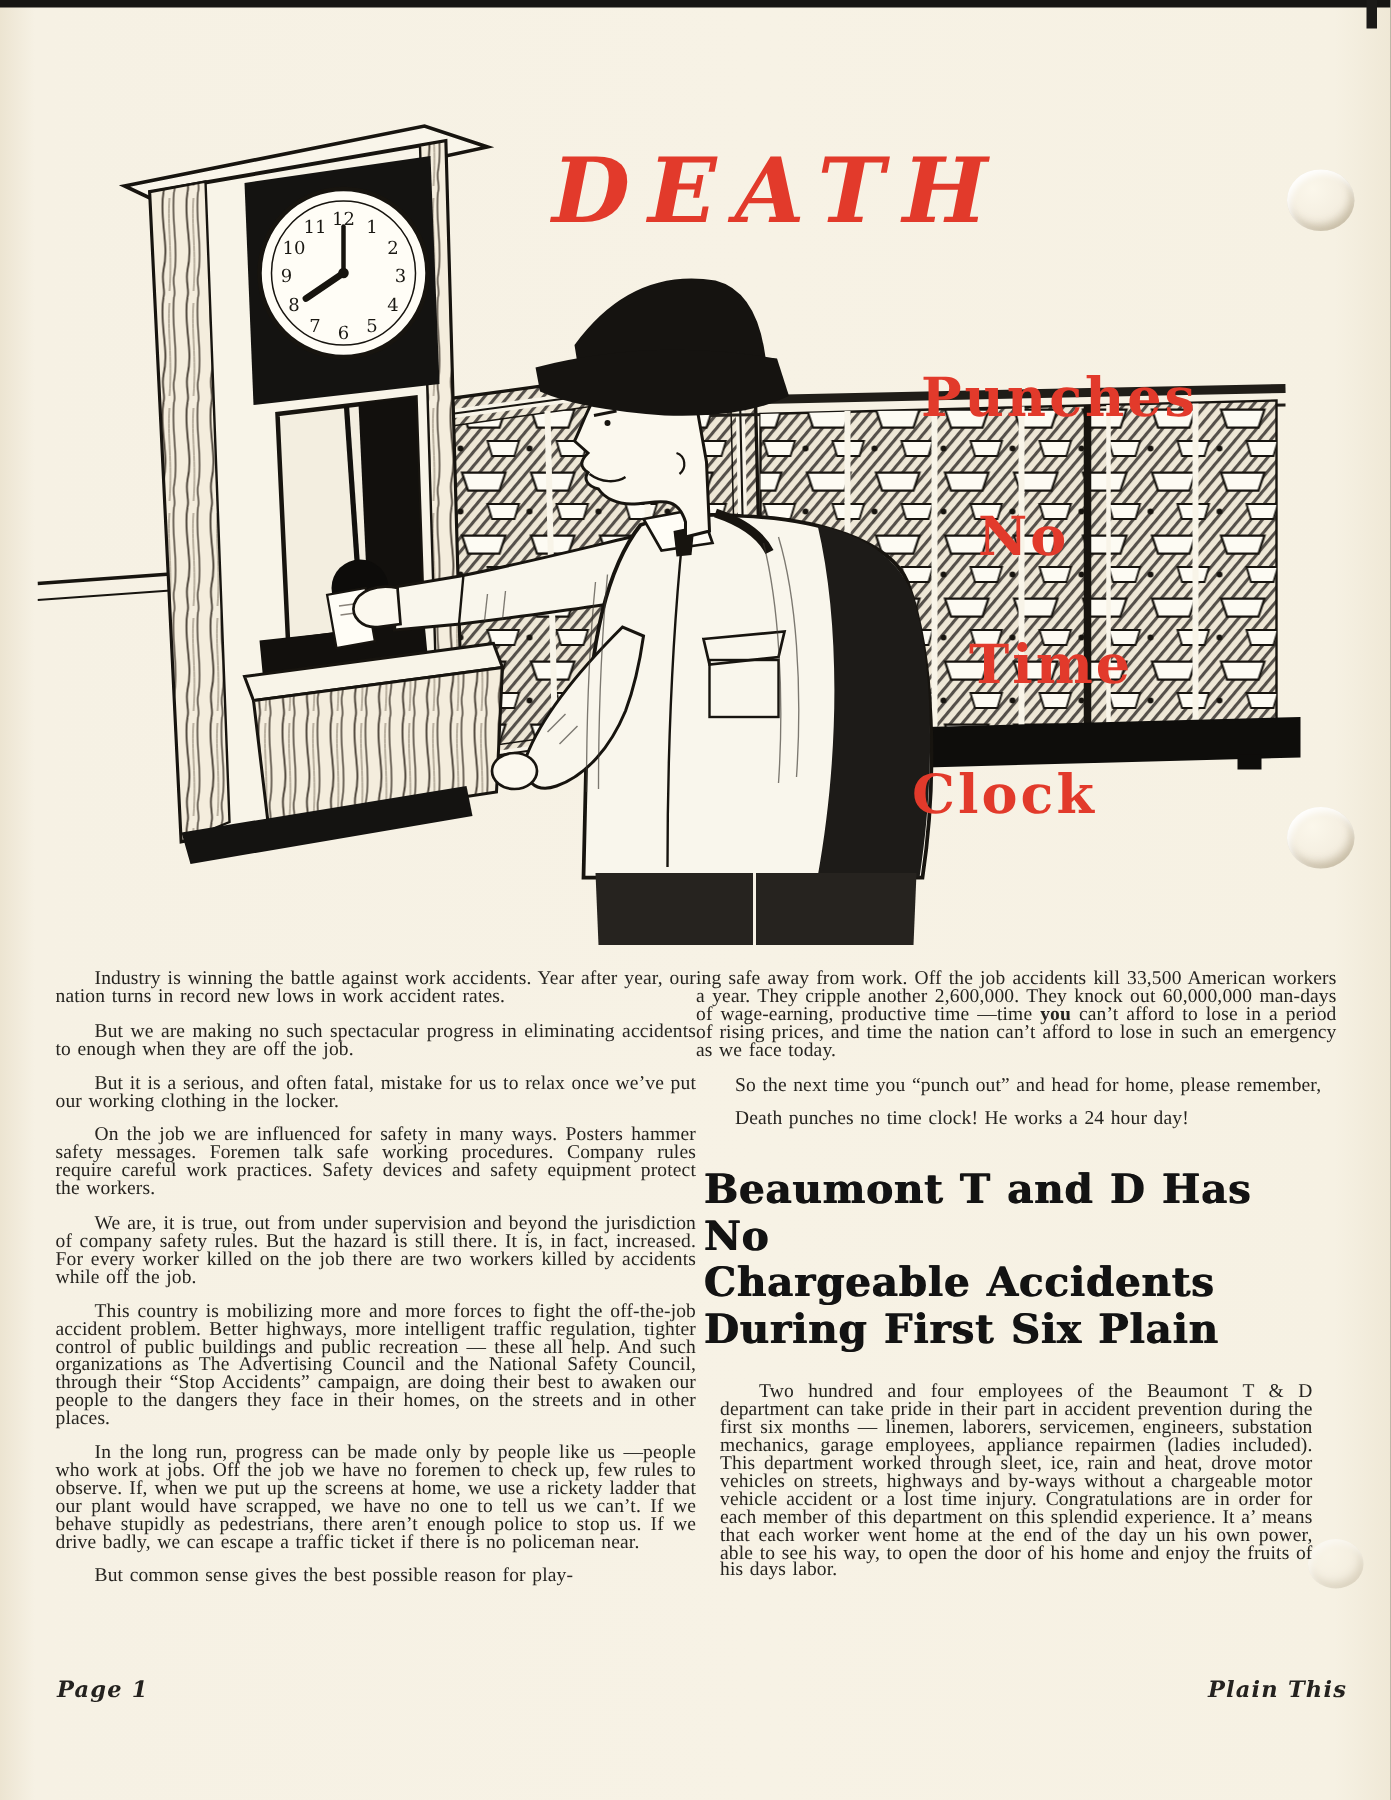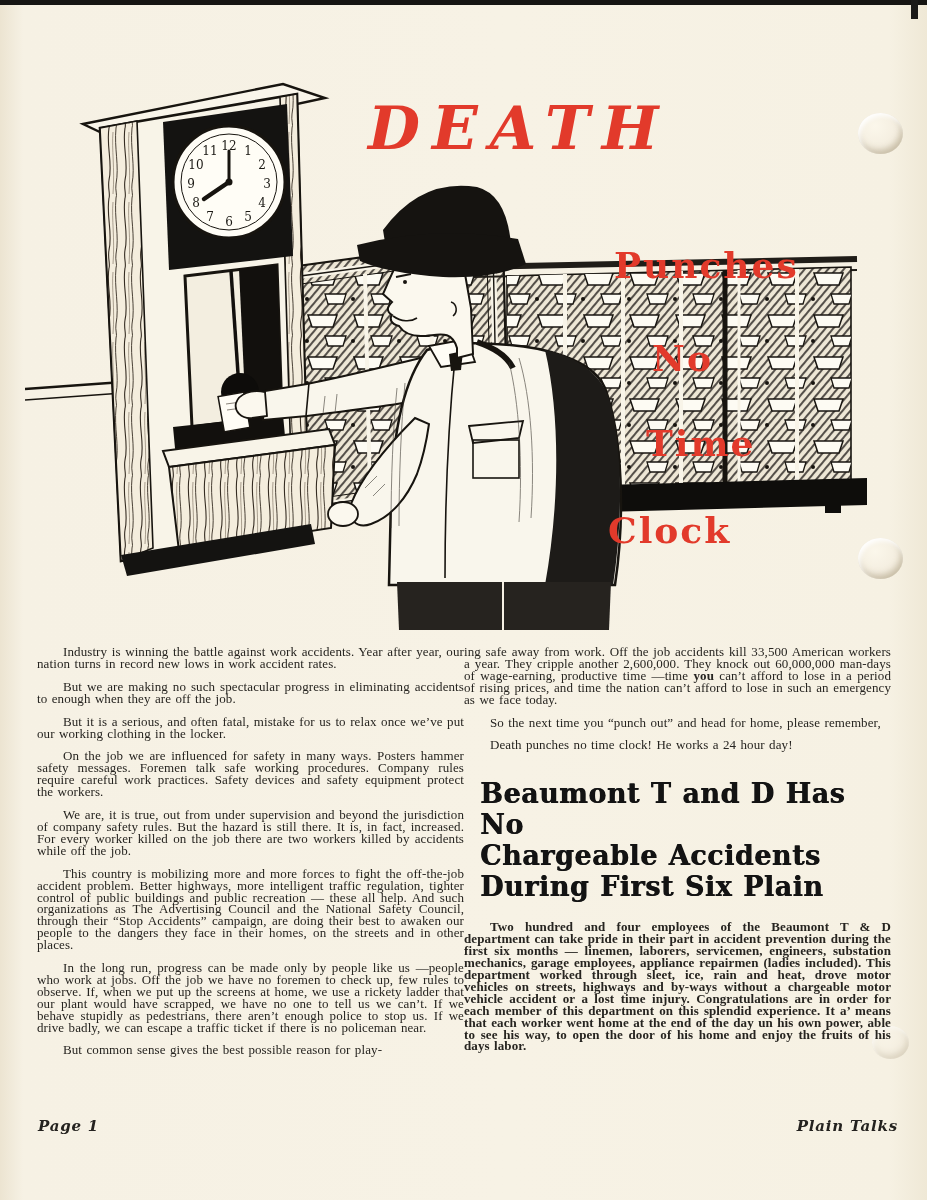--- a/index.html
+++ b/index.html
@@ -27,24 +27,24 @@
   .ovl-punches{left:614px;top:247px;}
   .ovl-no{left:652px;top:340px;}
   .ovl-time{left:646px;top:425px;}
   .ovl-clock{left:608px;top:512px;}
 
   
   .columns{position:absolute;left:37px;top:646px;width:864px;display:flex;}
   .col{width:427px;font-size:13px;line-height:11.9px;letter-spacing:.1px;word-spacing:1px;}
   .col p{margin:0 0 11px;text-indent:26px;text-align:justify;}
   .rc-top p:first-child{text-indent:0;}
-  .headline{margin:27px 16px 19px;color:#131313;font:bold 27px/31px "DejaVu Serif",serif;
+  .headline{margin:27px 5px 19px;color:#131313;font:bold 27px/31px "DejaVu Serif",serif;
             letter-spacing:.5px;text-shadow:.6px 0 #131313;}
   .headline span{display:block;}
-  .a2-body p{margin:0;font-weight:bold;}
+  .a2-body p{margin:16px;}
 
   
   .footer{position:absolute;left:38px;top:1119px;width:860px;color:#24221f;
           font:bold italic 15px/1 "DejaVu Serif",serif;letter-spacing:.8px;}
   .footer-right{position:absolute;right:0;top:0;}
 </style>
 </head>
 <body>
 
 <div class="page">
@@ -221,15 +221,15 @@
         <span>During First Six Plain</span>
       </h2>
       <div class="a2-body">
           <p>Two hundred and four employees of the Beaumont T &amp; D department can take pride in their part in accident prevention during the first six months — linemen, laborers, servicemen, engineers, substation mechanics, garage employees, appliance repairmen (ladies included). This department worked through sleet, ice, rain and heat, drove motor vehicles on streets, highways and by-ways without a chargeable motor vehicle accident or a lost time injury. Congratulations are in order for each member of this department on this splendid experience. It a’ means that each worker went home at the end of the day un his own power, able to see his way, to open the door of his home and enjoy the fruits of his days labor.</p>
         </div>
     </div>
   </div>
 
   <div class="footer">
     <span class="footer-left">Page 1</span>
-    <span class="footer-right">Plain Talks</span>
+    <span class="footer-right">Plain This</span>
   </div>
 </div>
 
 </body></html>

